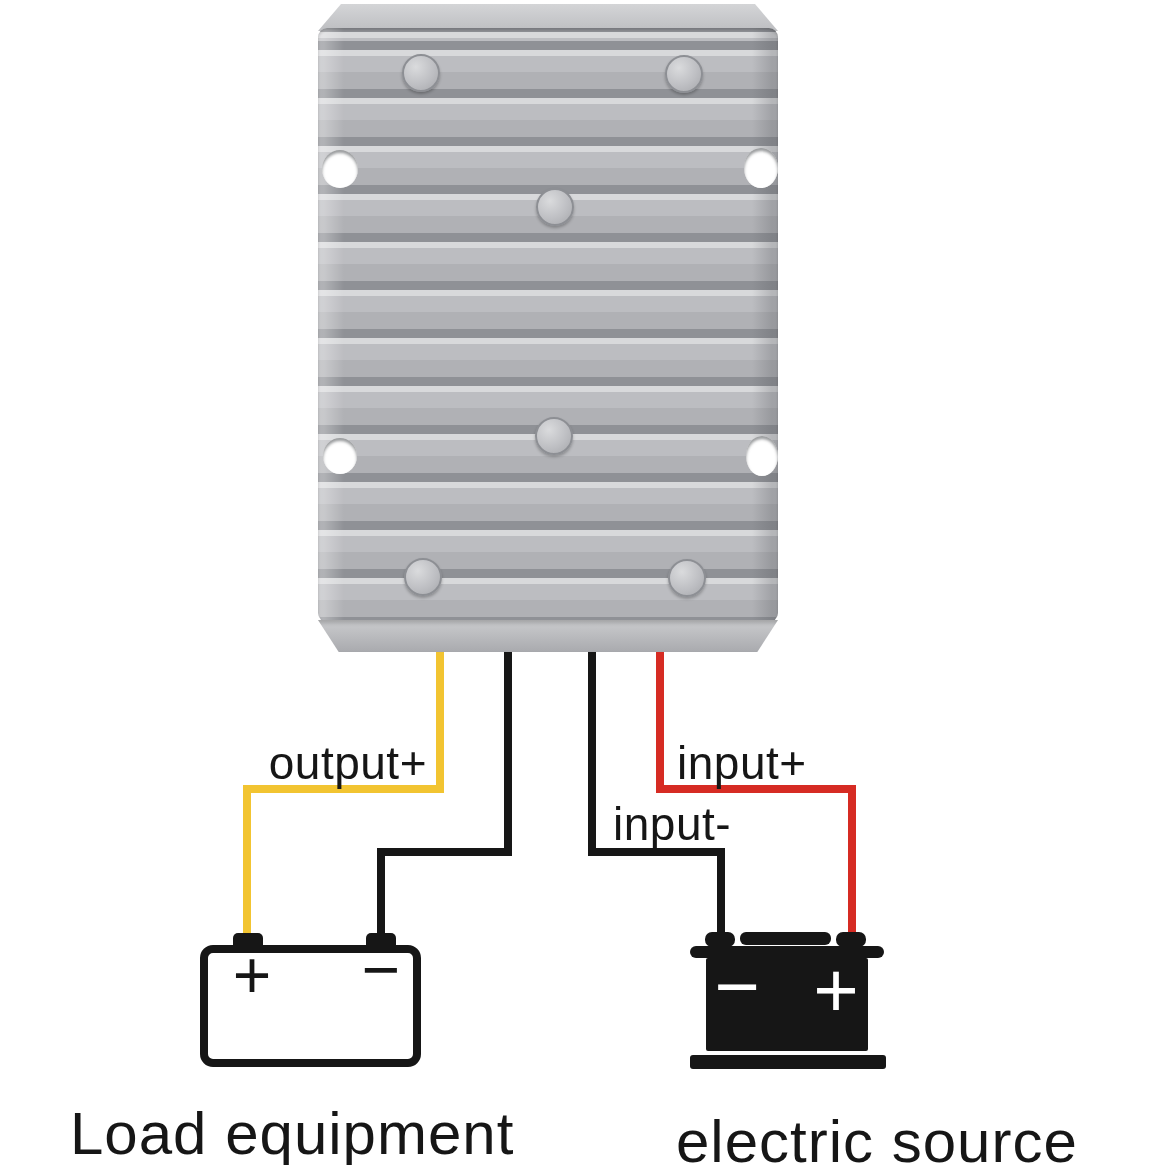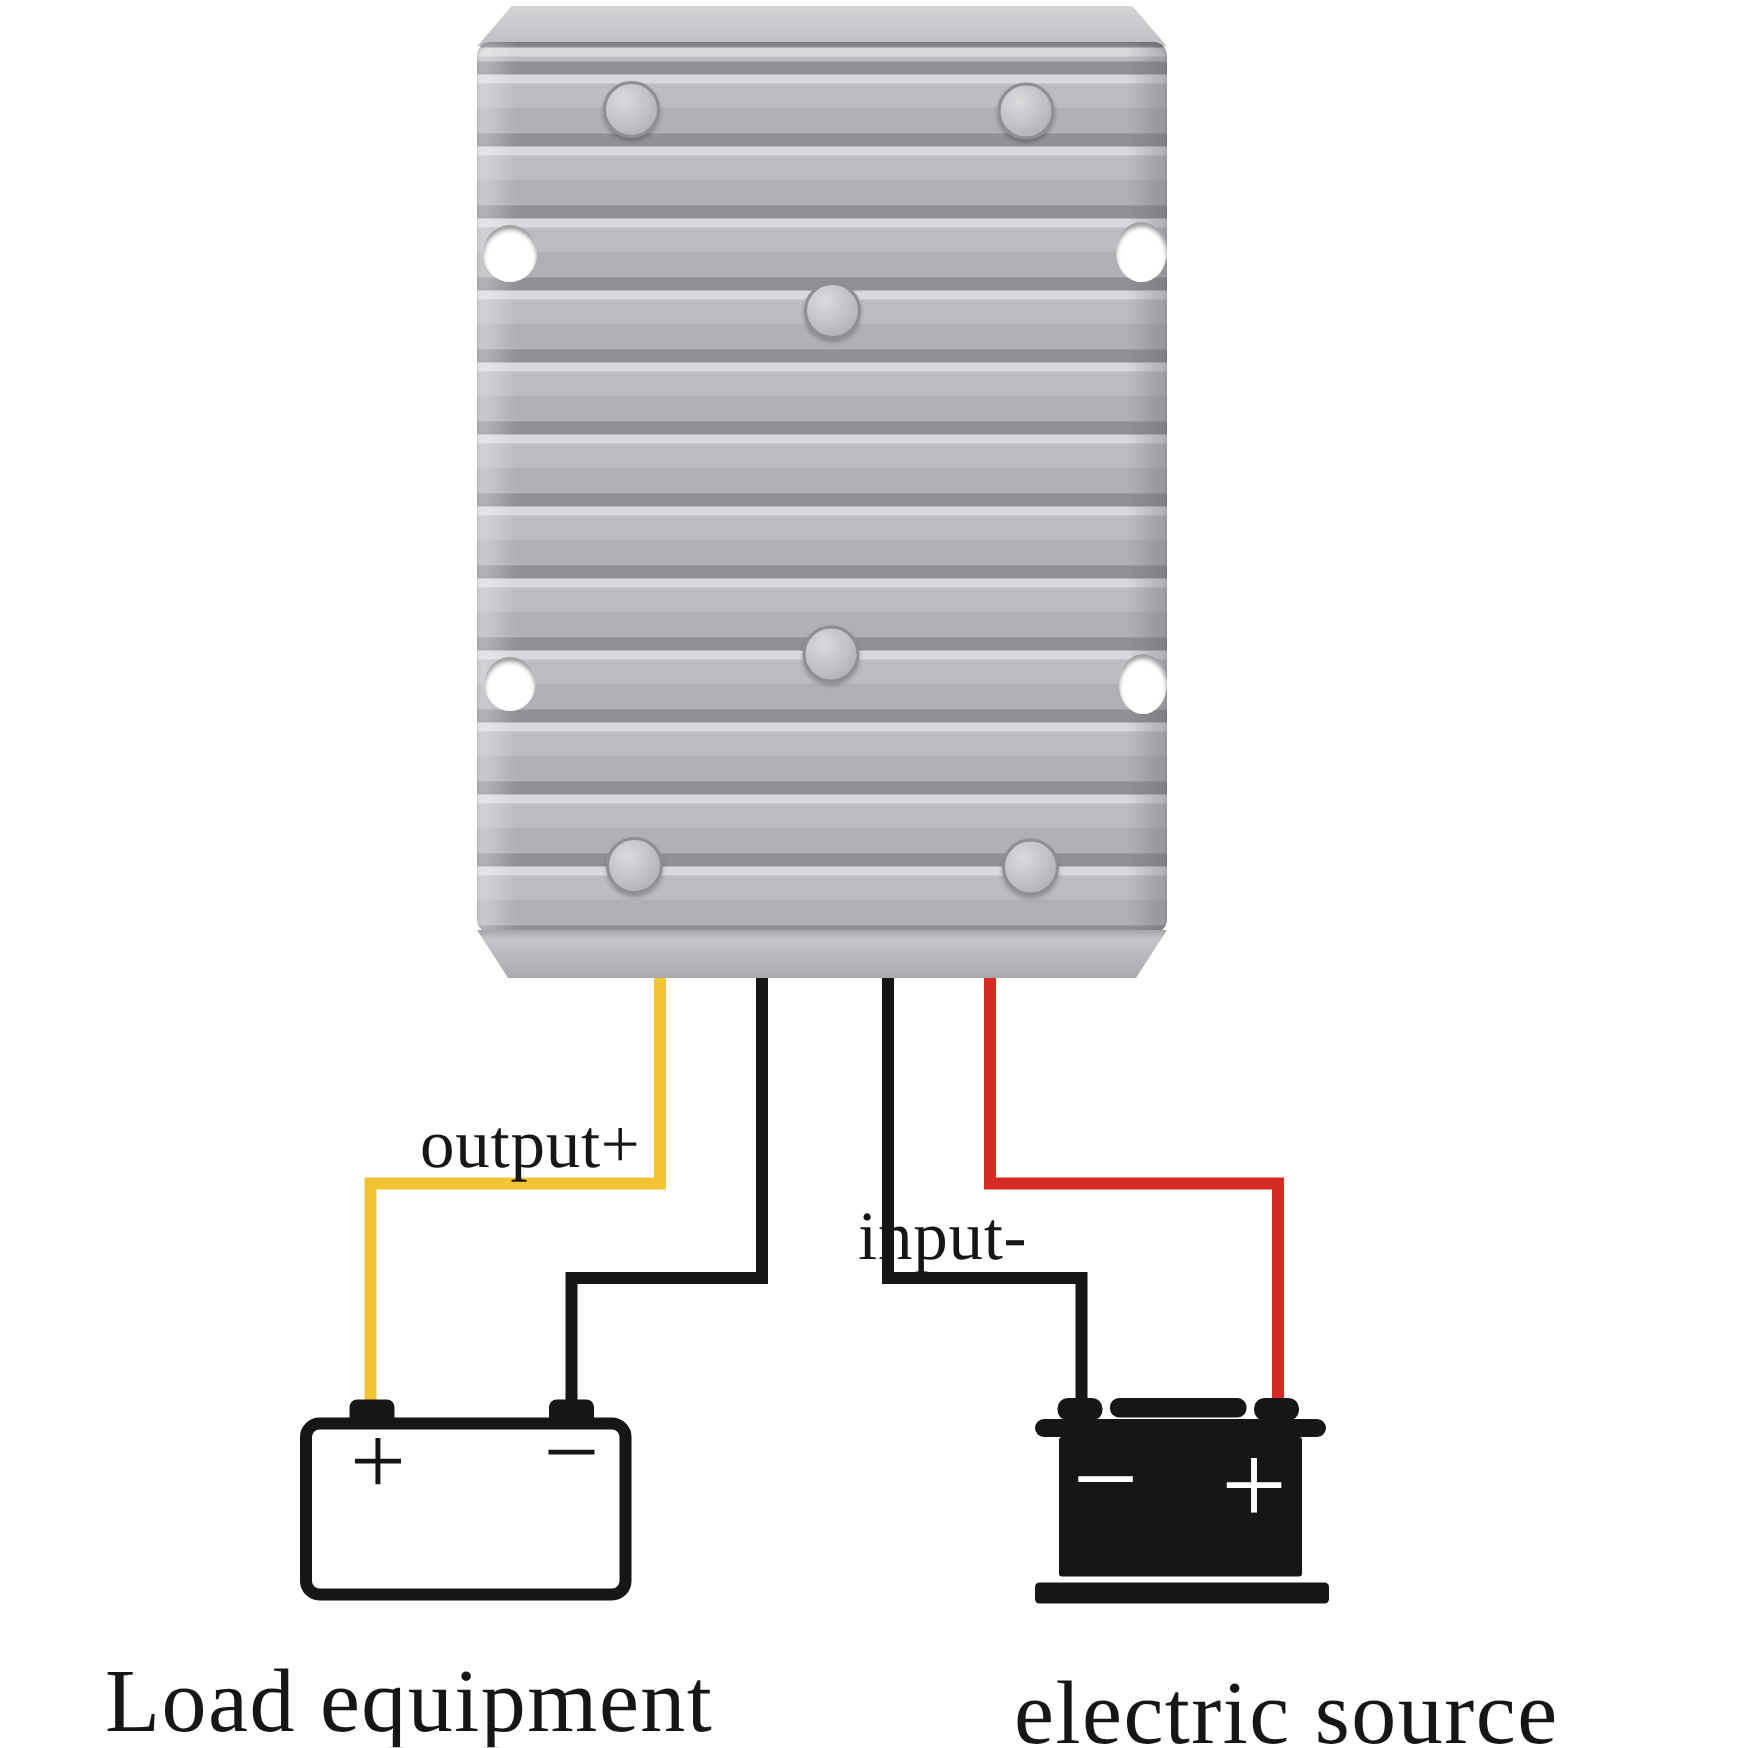--- a/index.html
+++ b/index.html
@@ -1,18 +1,18 @@
 <!DOCTYPE html>
 <html style="--ink: #161616; --wire-yellow: #f2c431; --wire-red: #d62b23; --bg: #ffffff;"><head>
 <meta charset="utf-8">
 <style>
   html,body{margin:0;padding:0;background:#fff;}
   #stage{
     position:relative;width:1165px;height:1165px;background:var(--bg,#fff);
-    font-family:Liberation Serif, serif;overflow:hidden;
+    font-family:Liberation Sans, sans-serif;overflow:hidden;
   }
   
   .hs{position:absolute;left:0;top:0;width:1165px;height:1165px;pointer-events:none;}
   .hs-top{
     position:absolute;left:318px;top:4px;width:460px;height:27px;
     background:linear-gradient(180deg,#d4d5d7,#bdbec1);
     clip-path:polygon(5% 0,95% 0,100% 100%,0 100%);
   }
   .hs-body{
     position:absolute;left:318px;top:28px;width:460px;height:594px;
@@ -107,21 +107,22 @@
 
     <div class="rivet" style="left:402px;top:54px;"></div>
     <div class="rivet" style="left:665px;top:55px;"></div>
     <div class="rivet" style="left:536px;top:188px;"></div>
     <div class="rivet" style="left:535px;top:417px;"></div>
     <div class="rivet" style="left:404px;top:558px;"></div>
     <div class="rivet" style="left:668px;top:559px;"></div>
   </div>
 
   <div class="wlabel" style="right:738px;top:740px;">output+</div>
-  <div class="wlabel" style="left:572px;top:801px;">input-</div>
+  <div class="wlabel" style="left:677px;top:740px;">input+</div>
+  <div class="wlabel" style="left:613px;top:801px;">input-</div>
 
   <div class="term-cap" style="left:233px;top:933px;width:30px;"></div>
   <div class="term-cap" style="left:366px;top:933px;width:30px;"></div>
   <div class="load-box"></div>
   <div class="sym" style="left:252px;top:975px;">+</div>
   <div class="sym" style="left:381px;top:969px;">−</div>
 
   <div class="src-part src-blob" style="left:705px;top:932px;"></div>
   <div class="src-part src-midbar" style="left:740px;top:932px;width:91px;"></div>
   <div class="src-part src-blob" style="left:836px;top:932px;"></div>

